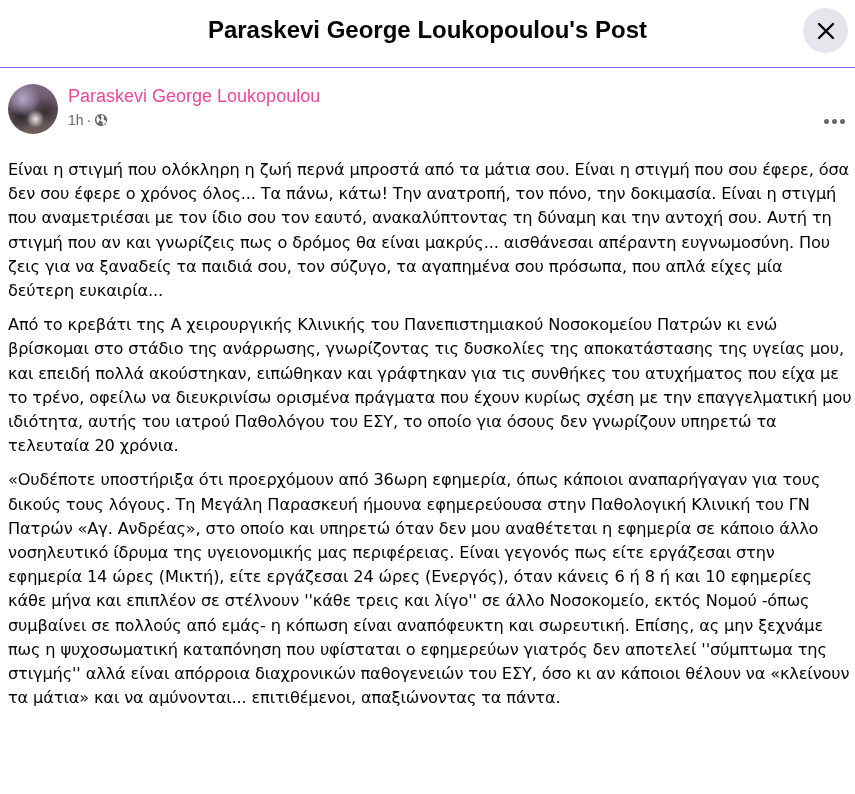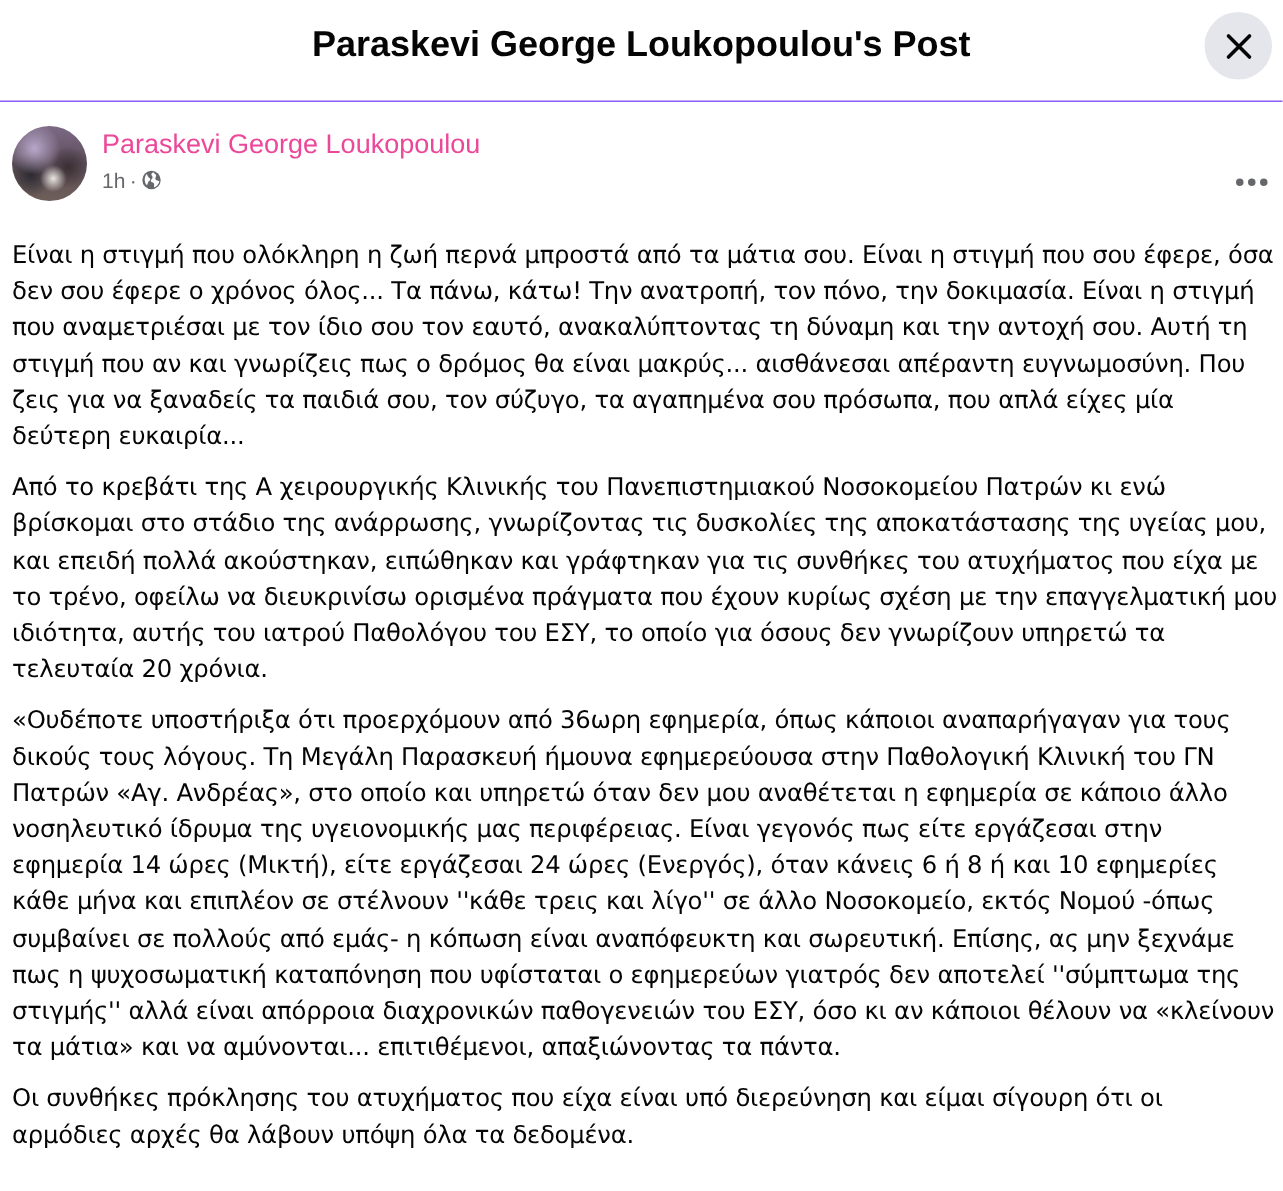--- a/index.html
+++ b/index.html
@@ -171,15 +171,14 @@
       <span class="dot"></span>
       <span class="dot"></span>
       <span class="dot"></span>
     </button>
   </div>
 
   <div class="post-body">
     <p>Είναι η στιγμή που ολόκληρη η ζωή περνά μπροστά από τα μάτια σου. Είναι η στιγμή που σου έφερε, όσα δεν σου έφερε ο χρόνος όλος... Τα πάνω, κάτω! Την ανατροπή, τον πόνο, την δοκιμασία. Είναι η στιγμή που αναμετριέσαι με τον ίδιο σου τον εαυτό, ανακαλύπτοντας τη δύναμη και την αντοχή σου. Αυτή τη στιγμή που αν και γνωρίζεις πως ο δρόμος θα είναι μακρύς... αισθάνεσαι απέραντη ευγνωμοσύνη. Που ζεις για να ξαναδείς τα παιδιά σου, τον σύζυγο, τα αγαπημένα σου πρόσωπα, που απλά είχες μία δεύτερη ευκαιρία...</p>
     <p>Από το κρεβάτι της Α χειρουργικής Κλινικής του Πανεπιστημιακού Νοσοκομείου Πατρών κι ενώ βρίσκομαι στο στάδιο της ανάρρωσης, γνωρίζοντας τις δυσκολίες της αποκατάστασης της υγείας μου, και επειδή πολλά ακούστηκαν, ειπώθηκαν και γράφτηκαν για τις συνθήκες του ατυχήματος που είχα με το τρένο, οφείλω να διευκρινίσω ορισμένα πράγματα που έχουν κυρίως σχέση με την επαγγελματική μου ιδιότητα, αυτής του ιατρού Παθολόγου του ΕΣΥ, το οποίο για όσους δεν γνωρίζουν υπηρετώ τα τελευταία 20 χρόνια.</p>
     <p>«Ουδέποτε υποστήριξα ότι προερχόμουν από 36ωρη εφημερία, όπως κάποιοι αναπαρήγαγαν για τους δικούς τους λόγους. Τη Μεγάλη Παρασκευή ήμουνα εφημερεύουσα στην Παθολογική Κλινική του ΓΝ Πατρών «Αγ. Ανδρέας», στο οποίο και υπηρετώ όταν δεν μου αναθέτεται η εφημερία σε κάποιο άλλο νοσηλευτικό ίδρυμα της υγειονομικής μας περιφέρειας. Είναι γεγονός πως είτε εργάζεσαι στην εφημερία 14 ώρες (Μικτή), είτε εργάζεσαι 24 ώρες (Ενεργός), όταν κάνεις 6 ή 8 ή και 10 εφημερίες κάθε μήνα και επιπλέον σε στέλνουν ''κάθε τρεις και λίγο'' σε άλλο Νοσοκομείο, εκτός Νομού -όπως συμβαίνει σε πολλούς από εμάς- η κόπωση είναι αναπόφευκτη και σωρευτική. Επίσης, ας μην ξεχνάμε πως η ψυχοσωματική καταπόνηση που υφίσταται ο εφημερεύων γιατρός δεν αποτελεί ''σύμπτωμα της στιγμής'' αλλά είναι απόρροια διαχρονικών παθογενειών του ΕΣΥ, όσο κι αν κάποιοι θέλουν να «κλείνουν τα μάτια» και να αμύνονται... επιτιθέμενοι, απαξιώνοντας τα πάντα.</p>
-    <p>Οι συνθήκες πρόκλησης του ατυχήματος που είχα είναι υπό διερεύνηση και είμαι σίγουρη ότι οι αρμόδιες αρχές θα λάβουν υπόψη όλα τα δεδομένα.</p>
   </div>
 </div>
 
 </body></html>

